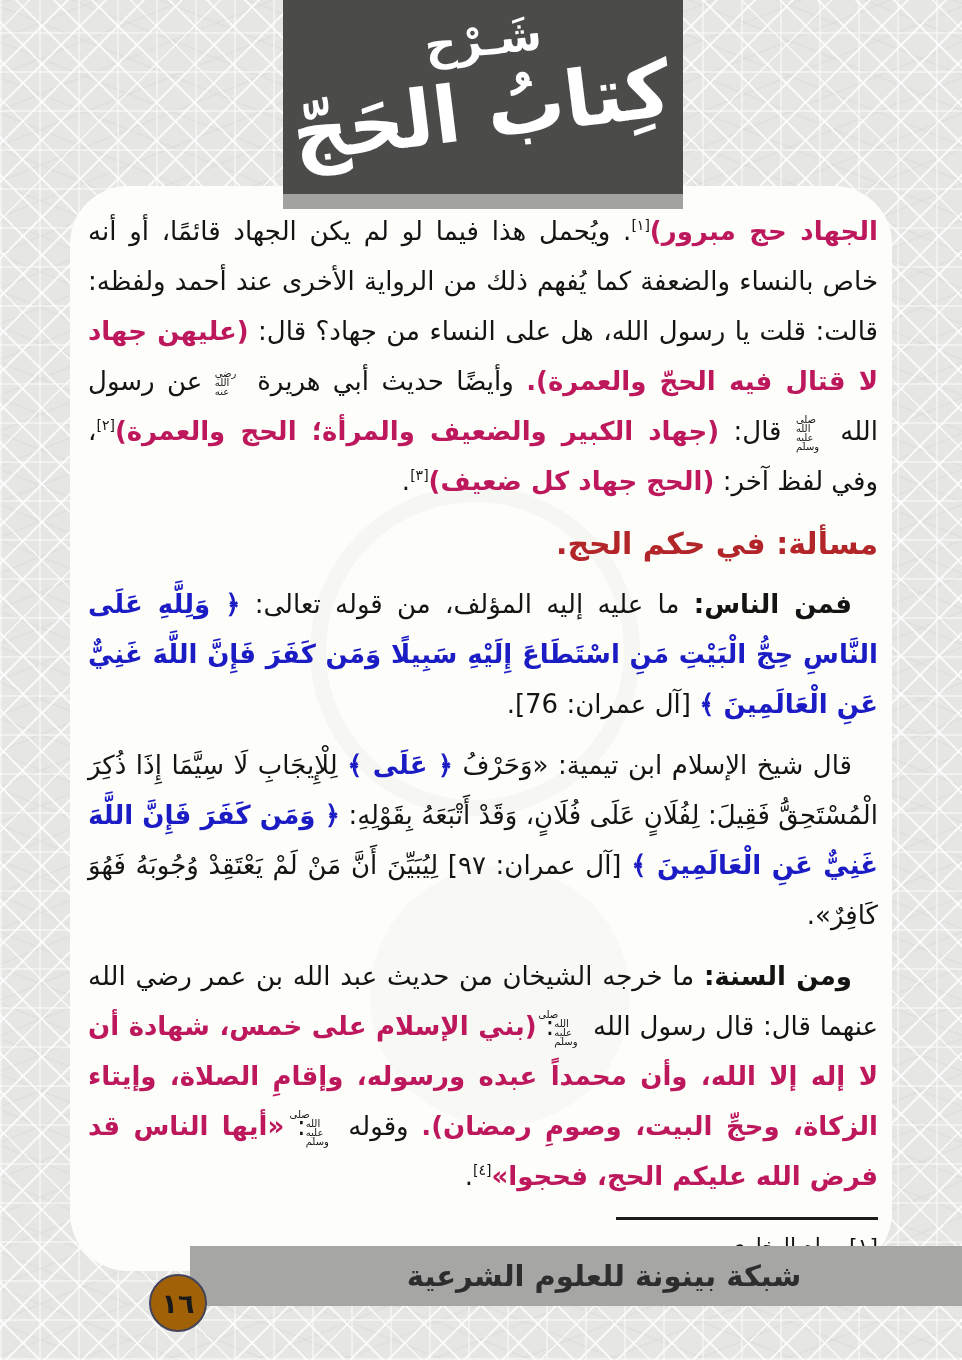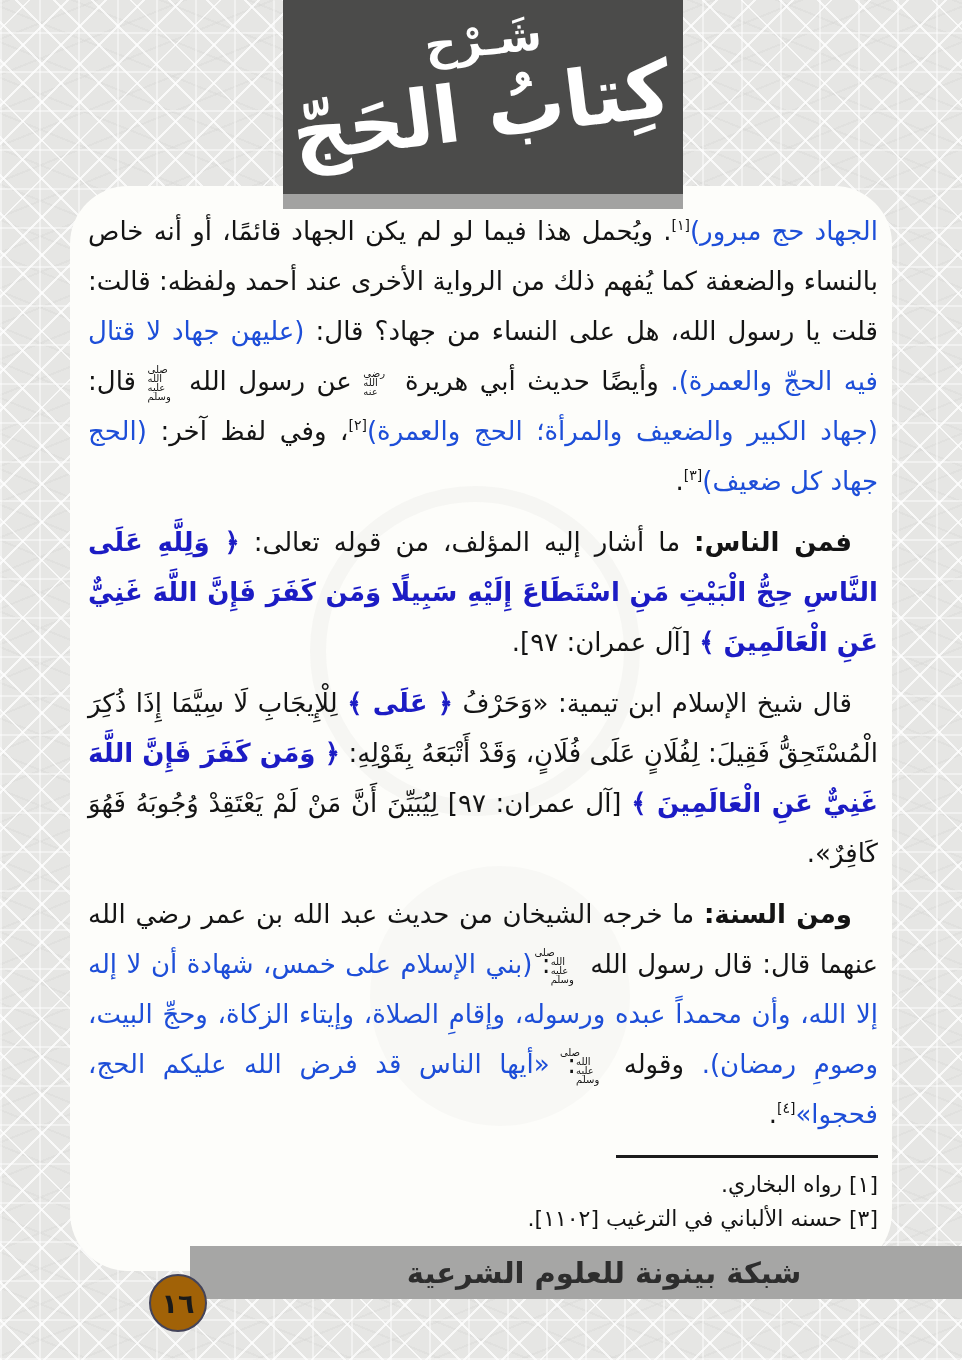--- a/index.html
+++ b/index.html
@@ -72,21 +72,21 @@
     width: 790px;
     direction: rtl;
     color: #141414;
     font-size: 26px;
     line-height: 50px;
     text-align: justify;
   }
   .para { margin-bottom: 0; }
   .para.gap { margin-top: 11px; }
   .indent { text-indent: 26px; }
-  .green { color: #1d4ed8; font-weight: normal; }
+  .green { color: #be185d; font-weight: bold; }
   .red-heading {
     color: #b2262a; font-weight: bold;
     font-size: 30px;
     margin-top: 14px;
     line-height: 48px;
     text-align: right;
   }
   .blue { color: #1c1cc4; font-weight: bold; }
   .bold { font-weight: bold; }
   sup.fnref {
@@ -116,21 +116,21 @@
   }
   .fn-sep {
     width: 262px; height: 3px;
     background: #1c1c1c;
     margin-bottom: 10px;
   }
   
   .footer-bar {
     position: absolute;
     left: 190px; top: 1246px;
-    width: 772px; height: 53px;
+    width: 772px; height: 60px;
     background: #a6a6a5;
     display: flex;
     align-items: center;
     justify-content: center;
   }
   .footer-text {
     direction: rtl;
     font-size: 29px;
     color: #2d2d2d;
     font-weight: bold;
@@ -165,23 +165,24 @@
 <div class="title-box">
   <div class="title-line1">شَـرْح</div>
   <div class="title-line2">كِتابُ الحَجّ</div>
 </div>
 <div class="title-strip"></div>
 
 <div class="content">
 
   <p class="para"><span class="green">الجهاد حج مبرور)</span><sup class="fnref">[١]</sup><span>. ويُحمل هذا فيما لو لم يكن الجهاد قائمًا، أو أنه خاص بالنساء والضعفة كما يُفهم ذلك من الرواية الأخرى عند أحمد ولفظه: قالت: قلت يا رسول الله، هل على النساء من جهاد؟ قال: </span><span class="green">(عليهن جهاد لا قتال فيه الحجّ والعمرة).</span><span> وأيضًا حديث أبي هريرة </span><span class="honor">رضي الله عنه</span><span> عن رسول الله </span><span class="honor">صلى الله عليه وسلم</span><span> قال: </span><span class="green">(جهاد الكبير والضعيف والمرأة؛ الحج والعمرة)</span><sup class="fnref">[٢]</sup><span>، وفي لفظ آخر: </span><span class="green">(الحج جهاد كل ضعيف)</span><sup class="fnref">[٣]</sup><span>.</span></p>
 
-
-
-  <p class="para gap indent"><span class="bold">فمن الناس:</span><span> ما أشار إليه المؤلف، من قوله تعالى: </span><span class="blue">﴿ وَلِلَّهِ عَلَى النَّاسِ حِجُّ الْبَيْتِ مَنِ اسْتَطَاعَ إِلَيْهِ سَبِيلًا وَمَن كَفَرَ فَإِنَّ اللَّهَ غَنِيٌّ عَنِ الْعَالَمِينَ ﴾</span><span> [آل عمران: ٩٧].</span></p>
+  <p class="red-heading">مسألة: في حكم الحج.</p>
+
+
+  <p class="para gap indent"><span class="bold">فمن الناس:</span><span> ما عليه إليه المؤلف، من قوله تعالى: </span><span class="blue">﴿ وَلِلَّهِ عَلَى النَّاسِ حِجُّ الْبَيْتِ مَنِ اسْتَطَاعَ إِلَيْهِ سَبِيلًا وَمَن كَفَرَ فَإِنَّ اللَّهَ غَنِيٌّ عَنِ الْعَالَمِينَ ﴾</span><span> [آل عمران: 76].</span></p>
 
   <p class="para gap indent"><span>قال شيخ الإسلام ابن تيمية: «وَحَرْفُ </span><span class="blue">﴿ عَلَى ﴾</span><span> لِلْإِيجَابِ لَا سِيَّمَا إِذَا ذُكِرَ الْمُسْتَحِقُّ فَقِيلَ: لِفُلَانٍ عَلَى فُلَانٍ، وَقَدْ أَتْبَعَهُ بِقَوْلِهِ: </span><span class="blue">﴿ وَمَن كَفَرَ فَإِنَّ اللَّهَ غَنِيٌّ عَنِ الْعَالَمِينَ ﴾</span><span> [آل عمران: ٩٧] لِيُبَيِّنَ أَنَّ مَنْ لَمْ يَعْتَقِدْ وُجُوبَهُ فَهُوَ كَافِرٌ».</span></p>
 
   <p class="para gap indent"><span class="bold">ومن السنة:</span><span> ما خرجه الشيخان من حديث عبد الله بن عمر رضي الله عنهما قال: قال رسول الله </span><span class="honor">صلى الله عليه وسلم</span><span>: </span><span class="green">(بني الإسلام على خمس، شهادة أن لا إله إلا الله، وأن محمداً عبده ورسوله، وإقامِ الصلاة، وإيتاء الزكاة، وحجِّ البيت، وصومِ رمضان).</span><span> وقوله </span><span class="honor">صلى الله عليه وسلم</span><span>: </span><span class="green">«أيها الناس قد فرض الله عليكم الحج، فحجوا»</span><sup class="fnref">[٤]</sup><span>.</span></p>
 
   <div class="footnotes">
     <div class="fn-sep"></div>
     <div>[١] رواه البخاري.</div>
     <div>[٣] حسنه الألباني في الترغيب [١١٠٢].</div>
 

